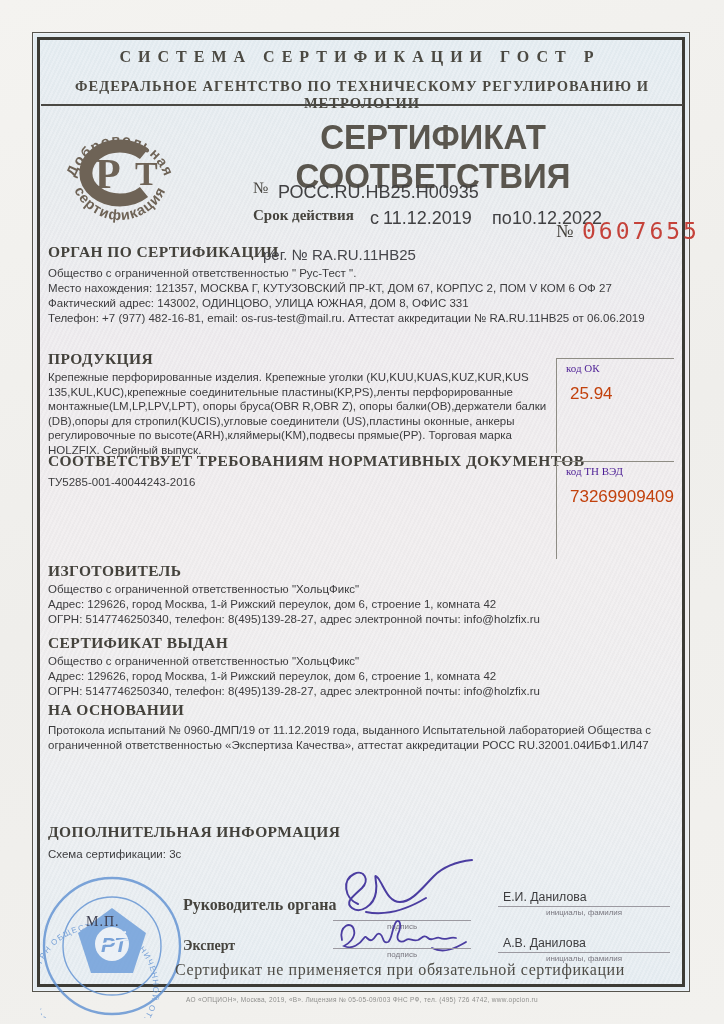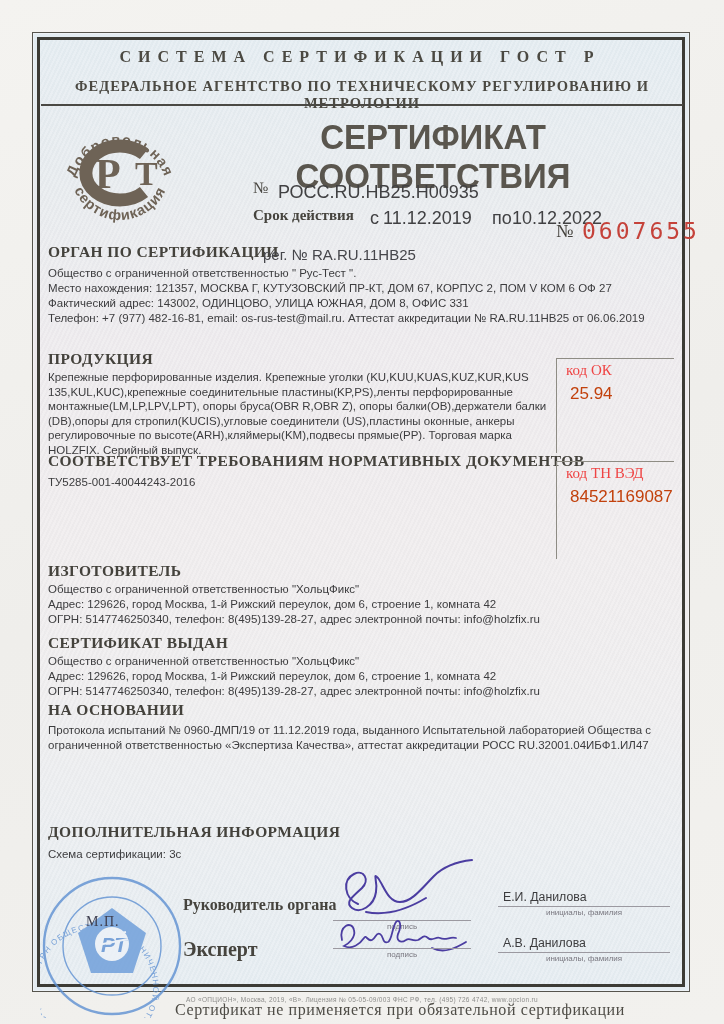--- a/index.html
+++ b/index.html
@@ -23,21 +23,21 @@
   }
   
   .serif{font-family:"Liberation Serif",serif;}
   .gost-h1{font-weight:bold;font-size:16px;letter-spacing:7px;color:#4b4942;text-align:center;}
   .gost-h2{font-weight:bold;font-size:14.5px;letter-spacing:1px;color:#4b4942;text-align:center;}
   .doc-title{font-weight:bold;font-size:33px;letter-spacing:0px;color:#5a564e;text-align:center;transform:scaleY(1.04);}
   .sec-title{font-family:"Liberation Serif",serif;font-weight:bold;font-size:15.5px;letter-spacing:.4px;color:#44423c;}
   .info{font-size:11.5px;line-height:14.8px;color:#3c3c3e;}
   .label-serif{font-family:"Liberation Serif",serif;font-weight:bold;font-size:15px;color:#46443e;}
   .value-sans{font-size:18px;color:#414143;}
-  .code-label{font-family:"Liberation Serif",serif;font-size:15px;color:#ef4444;}
+  .code-label{font-family:"Liberation Serif",serif;font-size:11px;color:#4c1d95;}
   .code-value{font-size:17px;color:#c2410c;}
   .hline{border-top:1px solid #8e8c84;height:0;}
   .vline{border-left:1px solid #8e8c84;width:0;}
   .sig-line{border-bottom:1px solid #9b99a0;height:0;}
   .tiny-cap{font-size:8px;color:#7a7880;}
   .note{font-family:"Liberation Serif",serif;font-size:16px;letter-spacing:.6px;color:#4e4c46;text-align:center;}
   .redno{font-family:"DejaVu Sans Mono",monospace;font-size:23px;letter-spacing:3px;color:#c5423a;}
   .fineprint{font-size:6.5px;color:#8e8e8c;text-align:center;letter-spacing:.3px;}
 </style>
 </head>
@@ -93,21 +93,21 @@
 <div class="abs hline" style="left:556px;top:358px;width:118px;"></div>
 <div class="abs vline" style="left:556px;top:358px;height:95px;"></div>
 <span class="abs code-label" style="left:566px;top:362px;">код ОК</span>
 <span class="abs code-value" style="left:570px;top:384px;">25.94</span>
 
 <span class="abs sec-title" style="left:48px;top:452px;">СООТВЕТСТВУЕТ ТРЕБОВАНИЯМ НОРМАТИВНЫХ ДОКУМЕНТОВ</span>
 <div class="abs info" style="left:48px;top:475px;width:500px;">ТУ5285-001-40044243-2016</div>
 <div class="abs hline" style="left:556px;top:461px;width:118px;"></div>
 <div class="abs vline" style="left:556px;top:461px;height:98px;"></div>
 <span class="abs code-label" style="left:566px;top:465px;">код ТН ВЭД</span>
-<span class="abs code-value" style="left:570px;top:487px;">84521169087</span>
+<span class="abs code-value" style="left:570px;top:487px;">73269909409</span>
 
 <span class="abs sec-title" style="left:48px;top:562px;">ИЗГОТОВИТЕЛЬ</span>
 <div class="abs info" style="left:48px;top:582px;width:625px;">Общество с ограниченной ответственностью "ХольцФикс"</div>
 <div class="abs info" style="left:48px;top:597px;width:625px;">Адрес: 129626, город Москва, 1-й Рижский переулок, дом 6, строение 1, комната 42</div>
 <div class="abs info" style="left:48px;top:612px;width:625px;">ОГРН: 5147746250340, телефон: 8(495)139-28-27, адрес электронной почты: info@holzfix.ru</div>
 
 <span class="abs sec-title" style="left:48px;top:634px;">СЕРТИФИКАТ ВЫДАН</span>
 <div class="abs info" style="left:48px;top:654px;width:625px;">Общество с ограниченной ответственностью "ХольцФикс"</div>
 <div class="abs info" style="left:48px;top:669px;width:625px;">Адрес: 129626, город Москва, 1-й Рижский переулок, дом 6, строение 1, комната 42</div>
 <div class="abs info" style="left:48px;top:684px;width:625px;">ОГРН: 5147746250340, телефон: 8(495)139-28-27, адрес электронной почты: info@holzfix.ru</div>
@@ -140,28 +140,28 @@
     <path d="M28,46 C14,40 12,22 24,16 C34,11 40,22 32,30 C24,38 14,44 22,50 C30,56 44,48 46,34 C48,22 42,14 48,20 C54,28 58,44 70,44 C82,44 92,30 104,18 C112,10 124,4 142,2"></path>
     <path d="M36,54 C56,58 76,52 96,40"></path>
   </g>
 </svg>
 <div class="abs sig-line" style="left:333px;top:920px;width:138px;"></div>
 <span class="abs tiny-cap" style="left:333px;top:922px;width:138px;text-align:center;">подпись</span>
 <span class="abs" style="left:503px;top:890px;font-size:12.3px;color:#3c3c3e;">Е.И. Данилова</span>
 <div class="abs sig-line" style="left:498px;top:906px;width:172px;"></div>
 <span class="abs tiny-cap" style="left:498px;top:908px;width:172px;text-align:center;">инициалы, фамилия</span>
 
-<span class="abs label-serif" style="left:183px;top:938px;font-size:20px;">Эксперт</span>
+<span class="abs label-serif" style="left:183px;top:938px;font-size:14px;">Эксперт</span>
 <svg class="abs" style="left:332px;top:912px;" width="145" height="42" viewBox="0 0 145 42">
   <g fill="none" stroke="#4b3da1" stroke-width="1.8" stroke-linecap="round">
     <path d="M10,28 C6,14 20,8 22,18 C24,26 16,32 12,34 C20,38 28,32 32,26 C34,22 36,30 40,28 C44,26 44,20 48,22 C52,24 50,32 56,30 C60,28 60,16 64,10 C68,6 70,14 66,22 C64,28 68,32 74,28 C78,25 80,30 86,28 C90,26 92,22 96,26 C100,30 104,24 108,26 C114,29 118,24 124,26"></path>
     <path d="M100,36 C112,42 124,36 134,30"></path>
   </g>
 </svg>
 <div class="abs sig-line" style="left:333px;top:948px;width:138px;"></div>
 <span class="abs tiny-cap" style="left:333px;top:950px;width:138px;text-align:center;">подпись</span>
 <span class="abs" style="left:503px;top:936px;font-size:12.3px;color:#3c3c3e;">А.В. Данилова</span>
 <div class="abs sig-line" style="left:498px;top:952px;width:172px;"></div>
 <span class="abs tiny-cap" style="left:498px;top:954px;width:172px;text-align:center;">инициалы, фамилия</span>
 
-<div class="abs note" style="left:150px;top:961px;width:500px;margin-top:40px;">Сертификат не применяется при обязательной сертификации</div>
+<div class="abs note" style="left:150px;top:961px;width:500px;">Сертификат не применяется при обязательной сертификации</div>
 
 <div class="abs fineprint" style="left:120px;top:996px;width:484px;">АО «ОПЦИОН», Москва, 2019, «В». Лицензия № 05-05-09/003 ФНС РФ, тел. (495) 726 4742, www.opcion.ru</div>
 
 </body></html>

